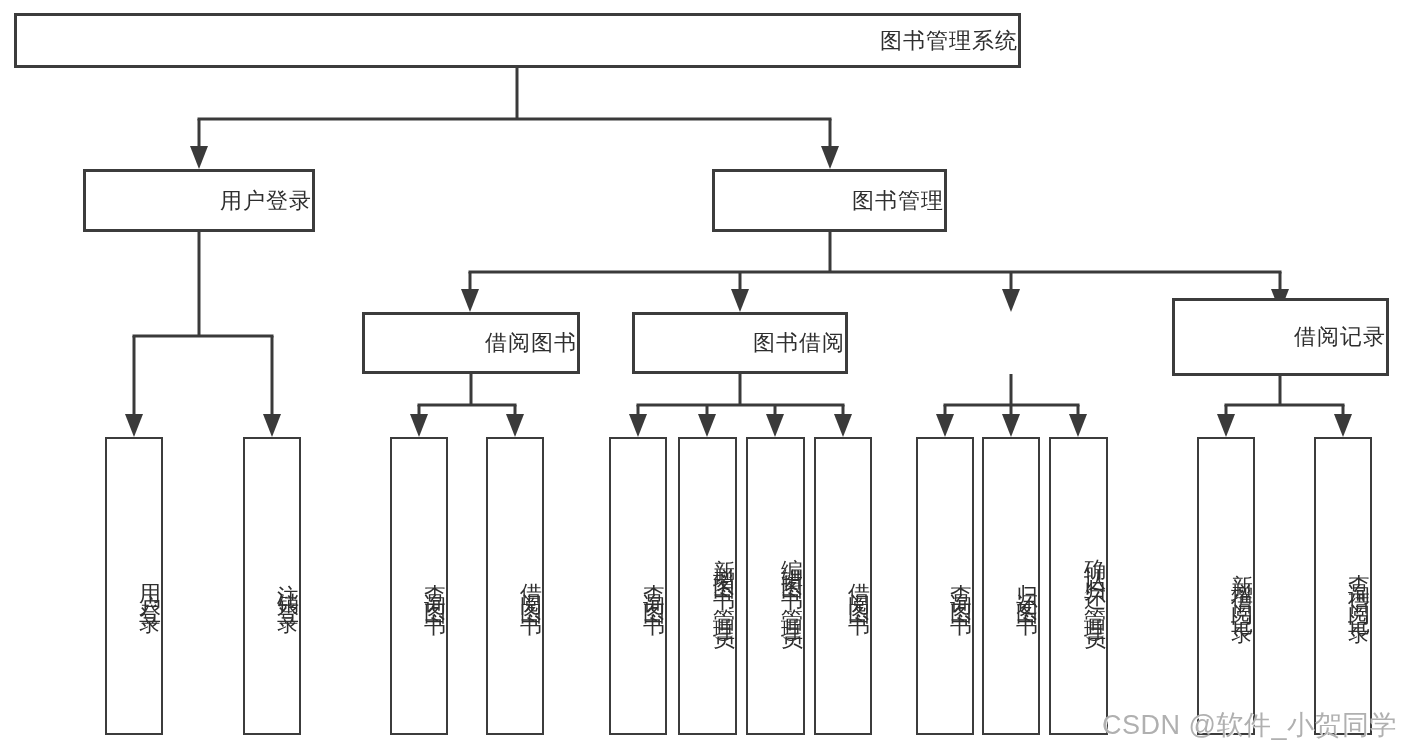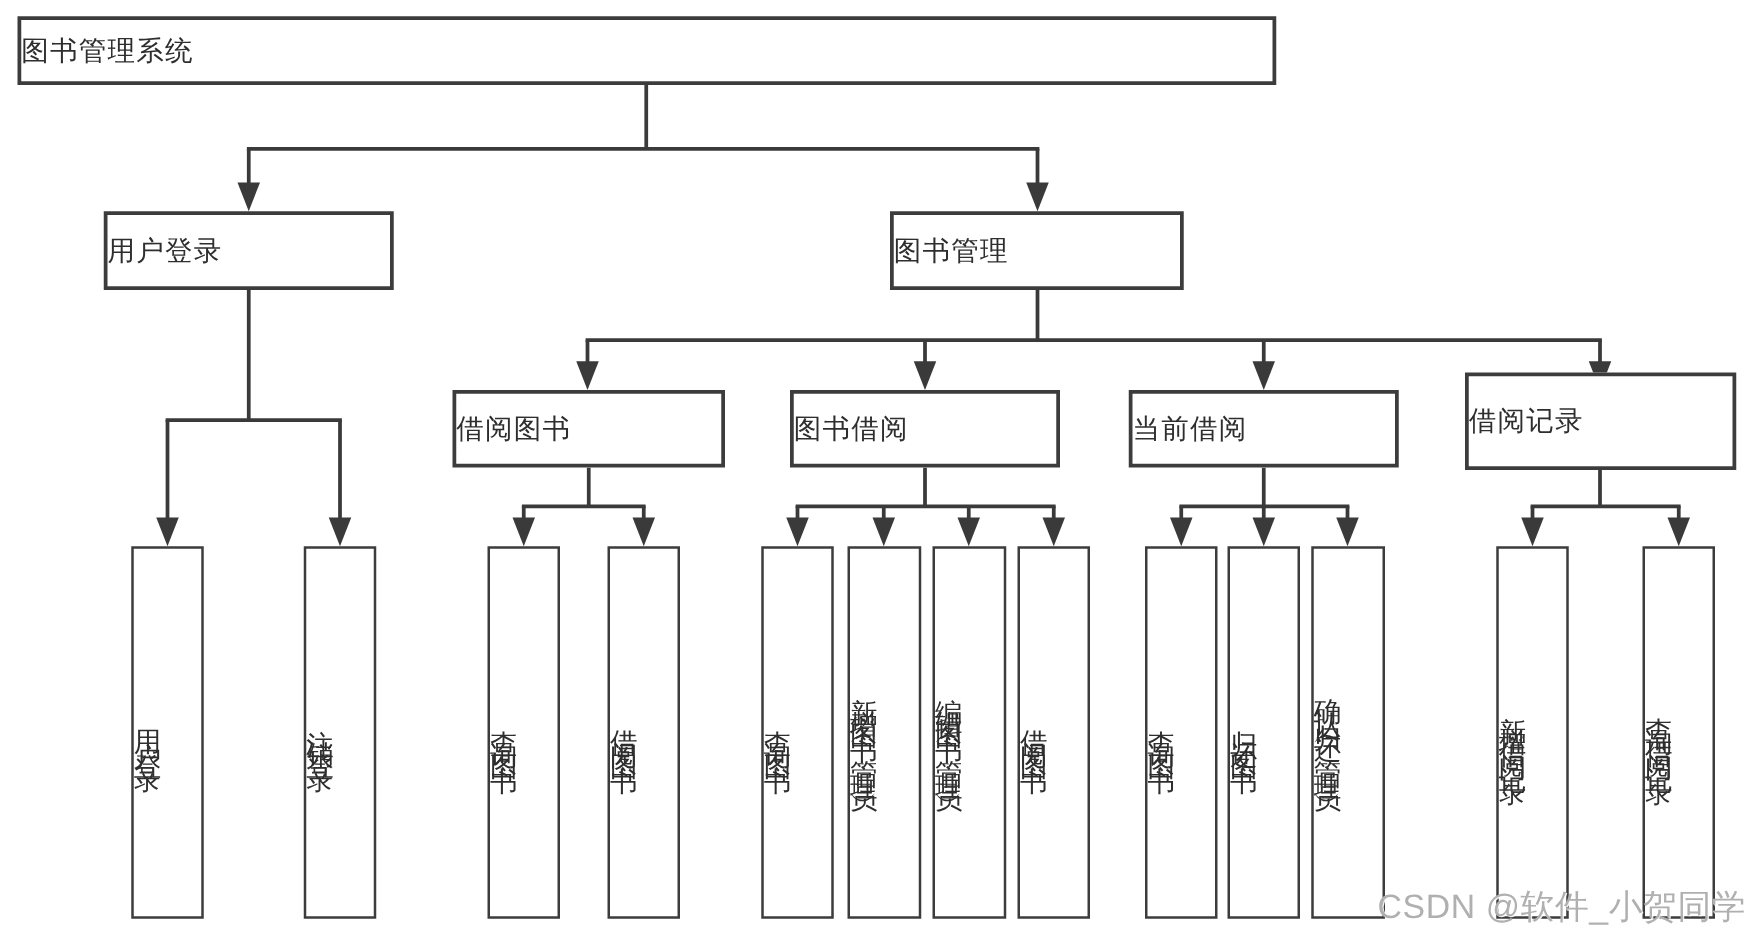--- a/index.html
+++ b/index.html
@@ -35,21 +35,21 @@
     fill: var(--line);
     stroke: none;
   }
   .node {
     position: absolute;
     background: #fff;
     border: 3px solid var(--border);
     color: var(--text);
     display: flex;
     align-items: center;
-    justify-content: flex-start;
+    justify-content: flex-end;
     z-index: 2;
   }
   .hbox {
     font-size: 22px;
     letter-spacing: 1px;
     white-space: nowrap;
   }
   .vbox {
     border-width: 2.5px;
   }
@@ -151,23 +151,20 @@
   <div class="node hbox" style="left:712px; top:169px; width:235px; height:63px;">
     <span>图书管理</span>
   </div>
 
   <div class="node hbox" style="left:362px; top:312px; width:218px; height:62px;">
     <span>借阅图书</span>
   </div>
   <div class="node hbox" style="left:632px; top:312px; width:216px; height:62px;">
     <span>图书借阅</span>
   </div>
-  <div class="node hbox" style="left:903px; top:312px; width:216px; height:62px;">
-    <span>当前借阅</span>
-  </div>
   <div class="node hbox" style="left:1172px; top:298px; width:217px; height:78px;">
     <span>借阅记录</span>
   </div>
 
   <div class="node vbox" style="left:105px; top:437px; width:58px; height:298px;">
     <span class="vlabel">用户登录</span>
   </div>
   <div class="node vbox" style="left:243px; top:437px; width:58px; height:298px;">
     <span class="vlabel">注销登录</span>
   </div>

